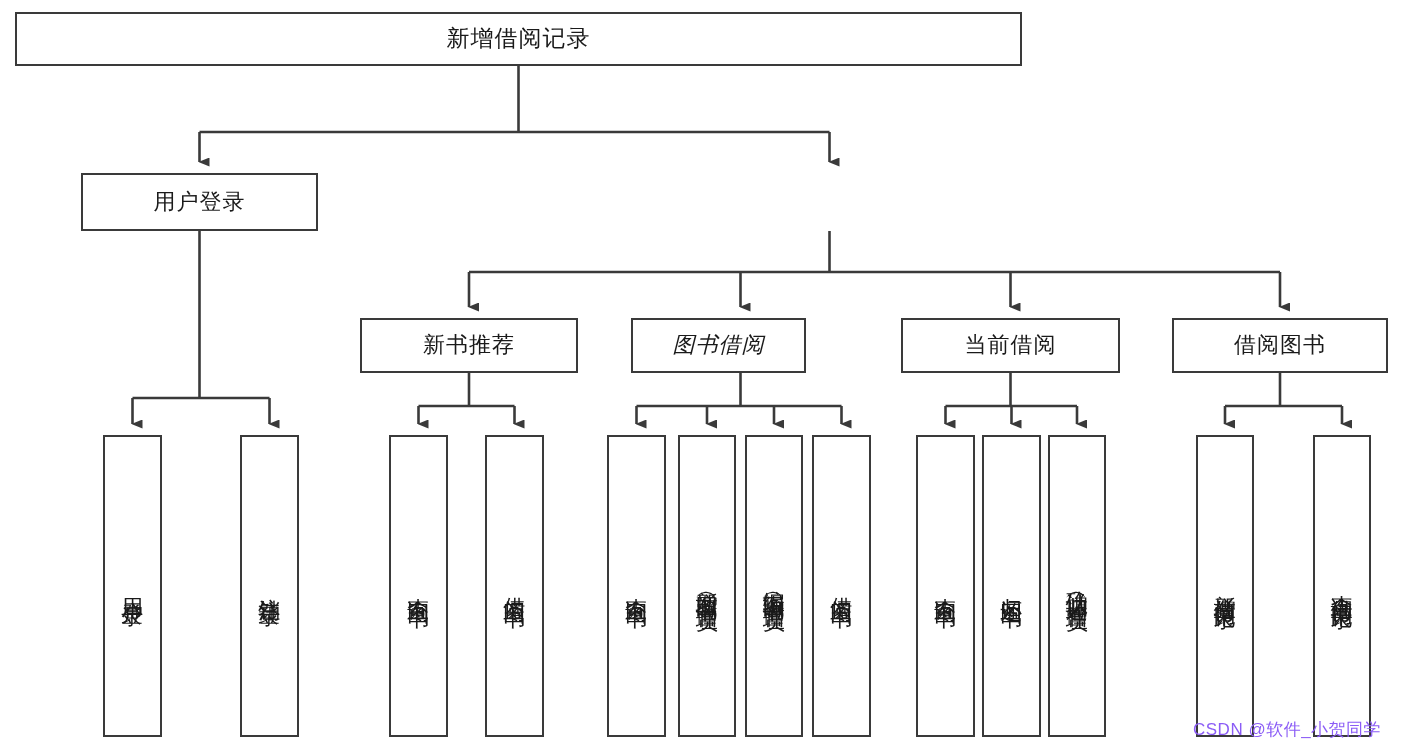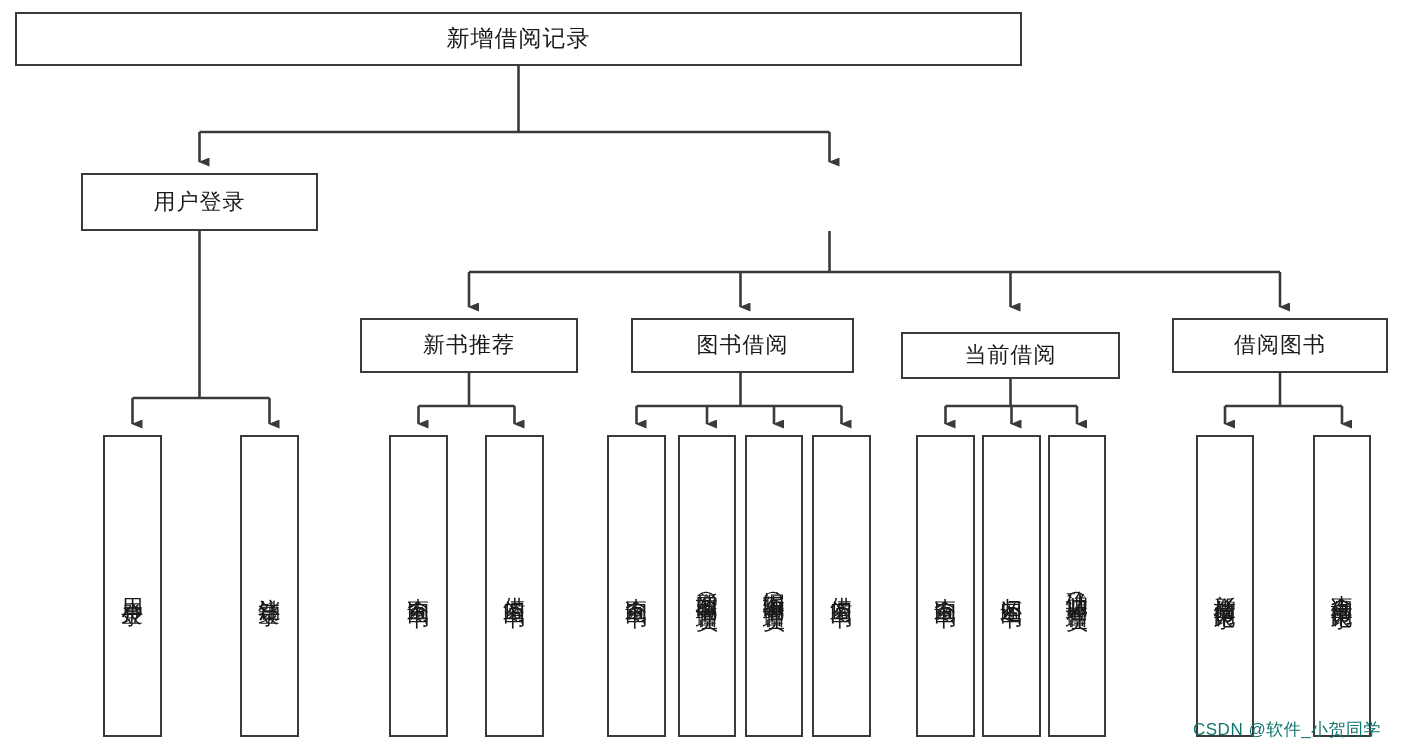--- a/index.html
+++ b/index.html
@@ -49,21 +49,21 @@
     line-height: 1.25;
     letter-spacing: 3px;
     padding: 8px 0;
   }
   .node.root {
     font-size: 23px;
   }
   .watermark {
     position: absolute;
     font-size: 17px;
-    color: #0f766e;
+    color: #8b5cf6;
     white-space: nowrap;
     letter-spacing: 0.5px;
   }
 </style>
 </head>
 <body>
 
 <div id="diagram-root">
 
   <svg id="edges-layer" width="1405" height="747" viewBox="0 0 1405 747" xmlns="http://www.w3.org/2000/svg">
@@ -107,22 +107,22 @@
         <line x1="1225" y1="406" x2="1225" y2="424" stroke="#3a3a3a" stroke-width="2.6" marker-end="url(#arrowhead)"></line>
         <line x1="1342" y1="406" x2="1342" y2="424" stroke="#3a3a3a" stroke-width="2.6" marker-end="url(#arrowhead)"></line>
       </g>
   </svg>
 
   <div class="node horizontal root" style="left:15px; top:12px; width:1007px; height:54px;">新增借阅记录</div>
 
   <div class="node horizontal" style="left:81px; top:173px; width:237px; height:58px;">用户登录</div>
 
   <div class="node horizontal" style="left:360px; top:318px; width:218px; height:55px;">新书推荐</div>
-  <div class="node horizontal" style="left:631px; top:318px; width:223px; height:55px;">图书借阅</div>
-  <div class="node horizontal" style="left:901px; top:318px; width:219px; height:47px;margin-top:14px;">当前借阅</div>
+  <div class="node horizontal" style="left:631px; top:318px; width:175px; height:55px;font-style:italic;">图书借阅</div>
+  <div class="node horizontal" style="left:901px; top:318px; width:219px; height:55px;">当前借阅</div>
   <div class="node horizontal" style="left:1172px; top:318px; width:216px; height:55px;">借阅图书</div>
 
   <div class="node vertical" style="left:103px; top:435px; width:59px; height:302px;">用户登录</div>
   <div class="node vertical" style="left:240px; top:435px; width:59px; height:302px;">注销登录</div>
   <div class="node vertical" style="left:389px; top:435px; width:59px; height:302px;">查询图书</div>
   <div class="node vertical" style="left:485px; top:435px; width:59px; height:302px;">借阅图书</div>
   <div class="node vertical" style="left:607px; top:435px; width:59px; height:302px;">查询图书</div>
   <div class="node vertical" style="left:678px; top:435px; width:58px; height:302px;">新增图书（管理员）</div>
   <div class="node vertical" style="left:745px; top:435px; width:58px; height:302px;">编辑图书（管理员）</div>
   <div class="node vertical" style="left:812px; top:435px; width:59px; height:302px;">借阅图书</div>

